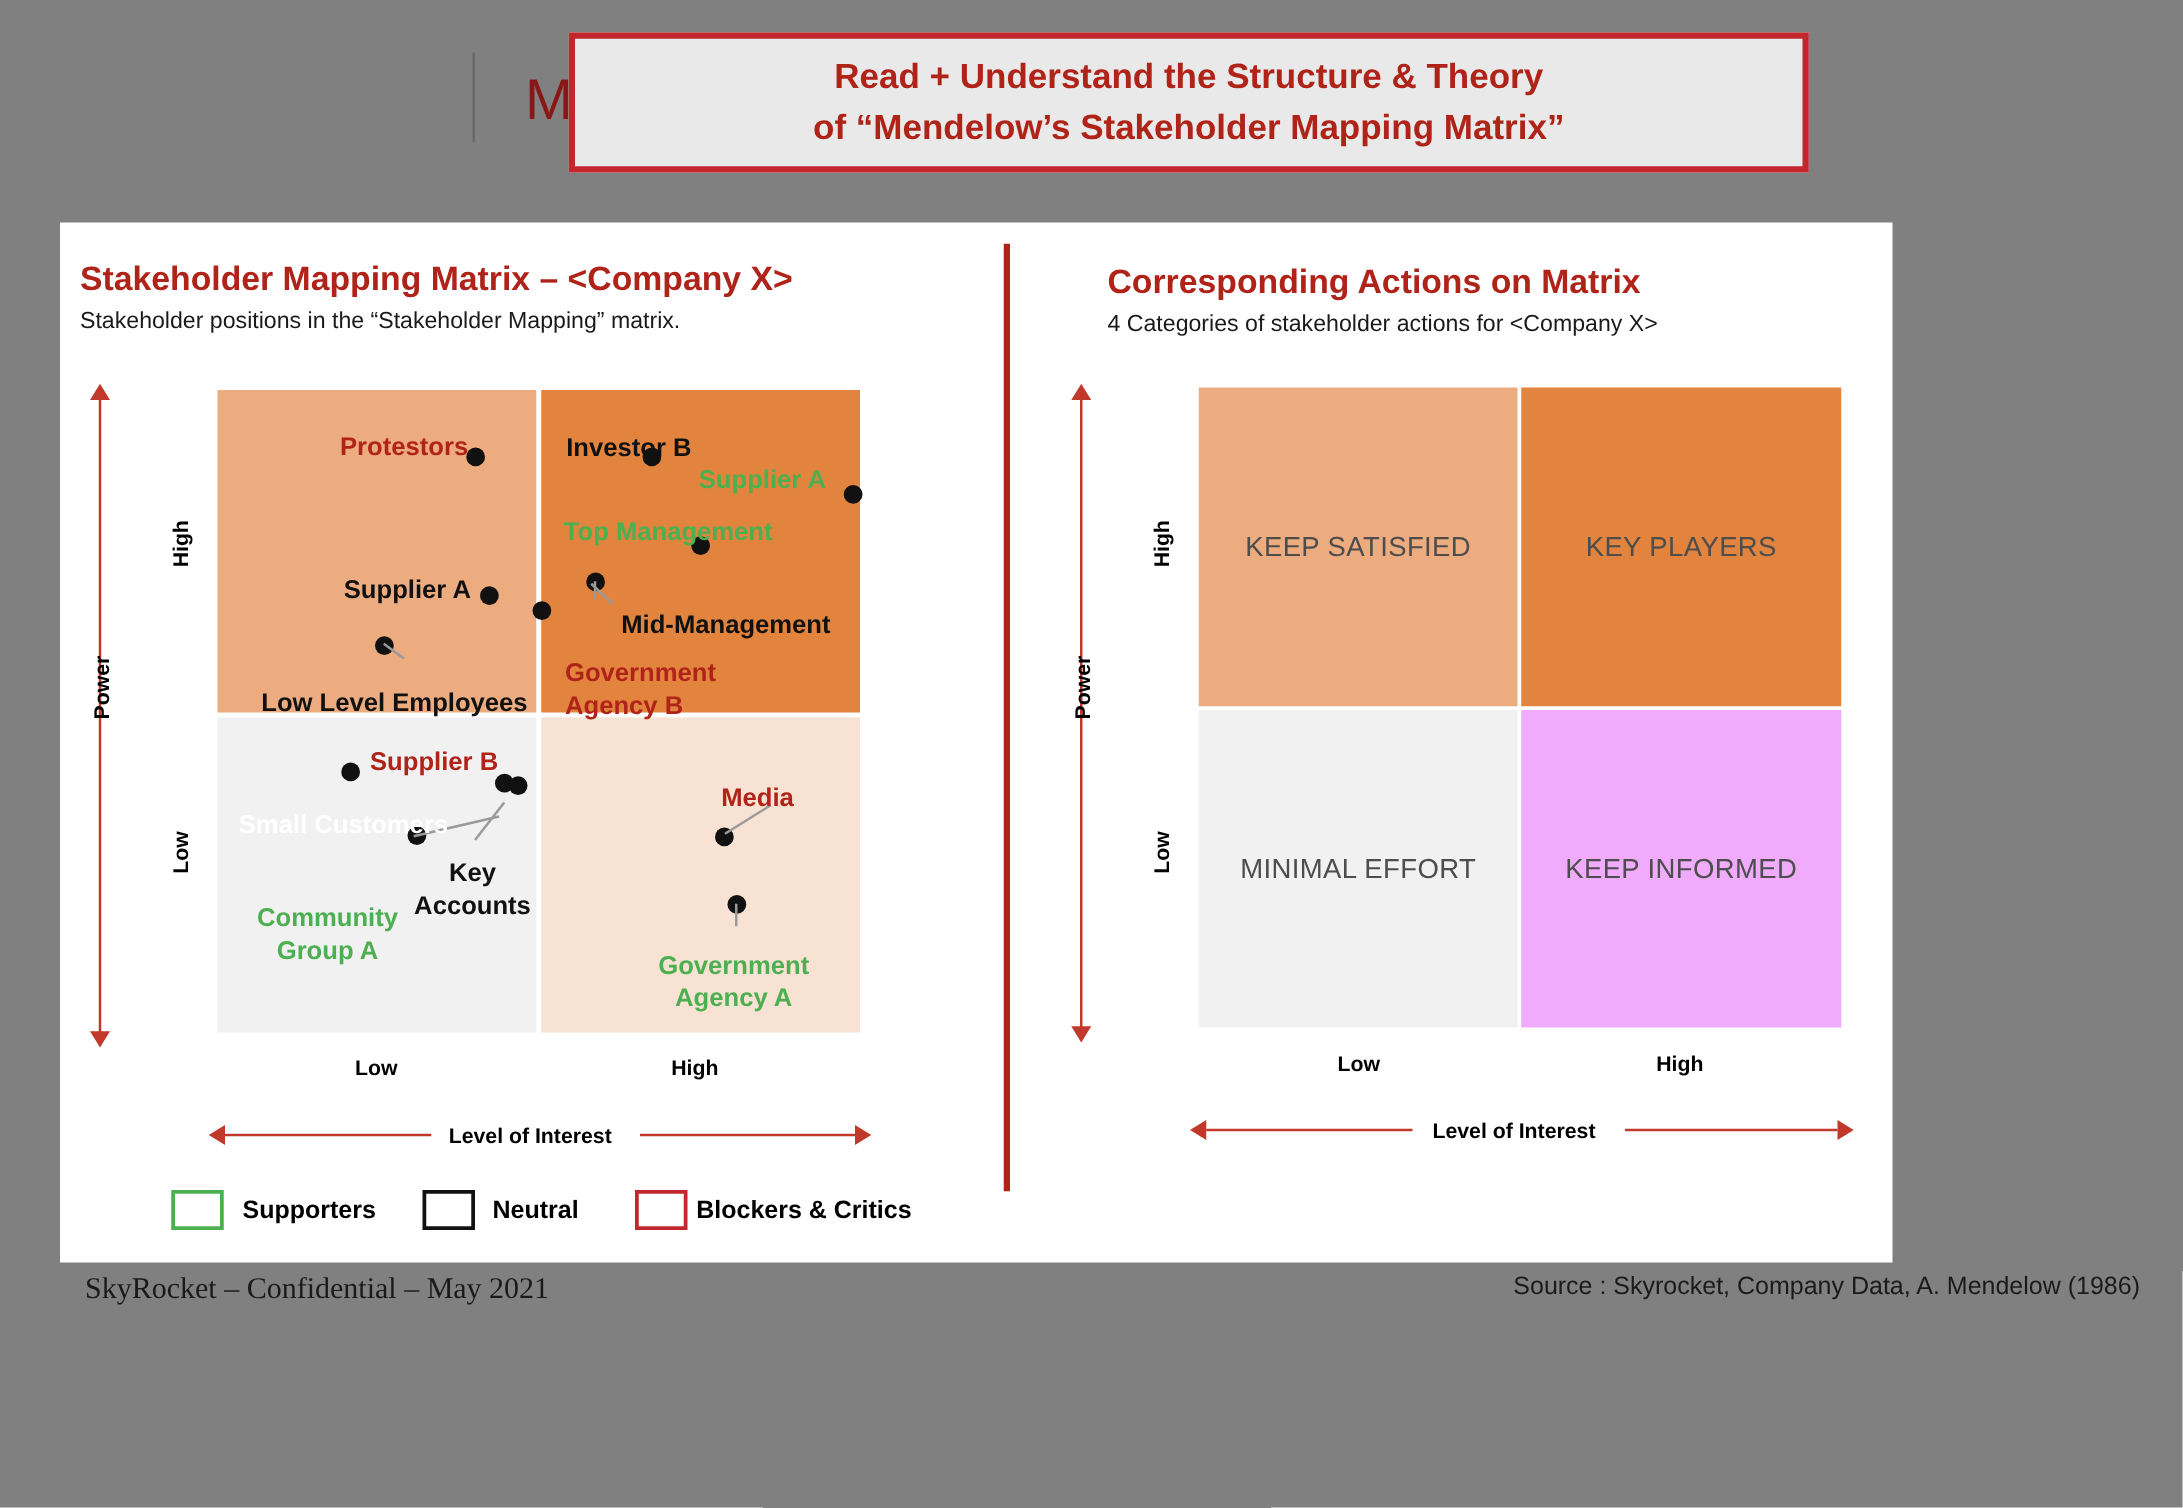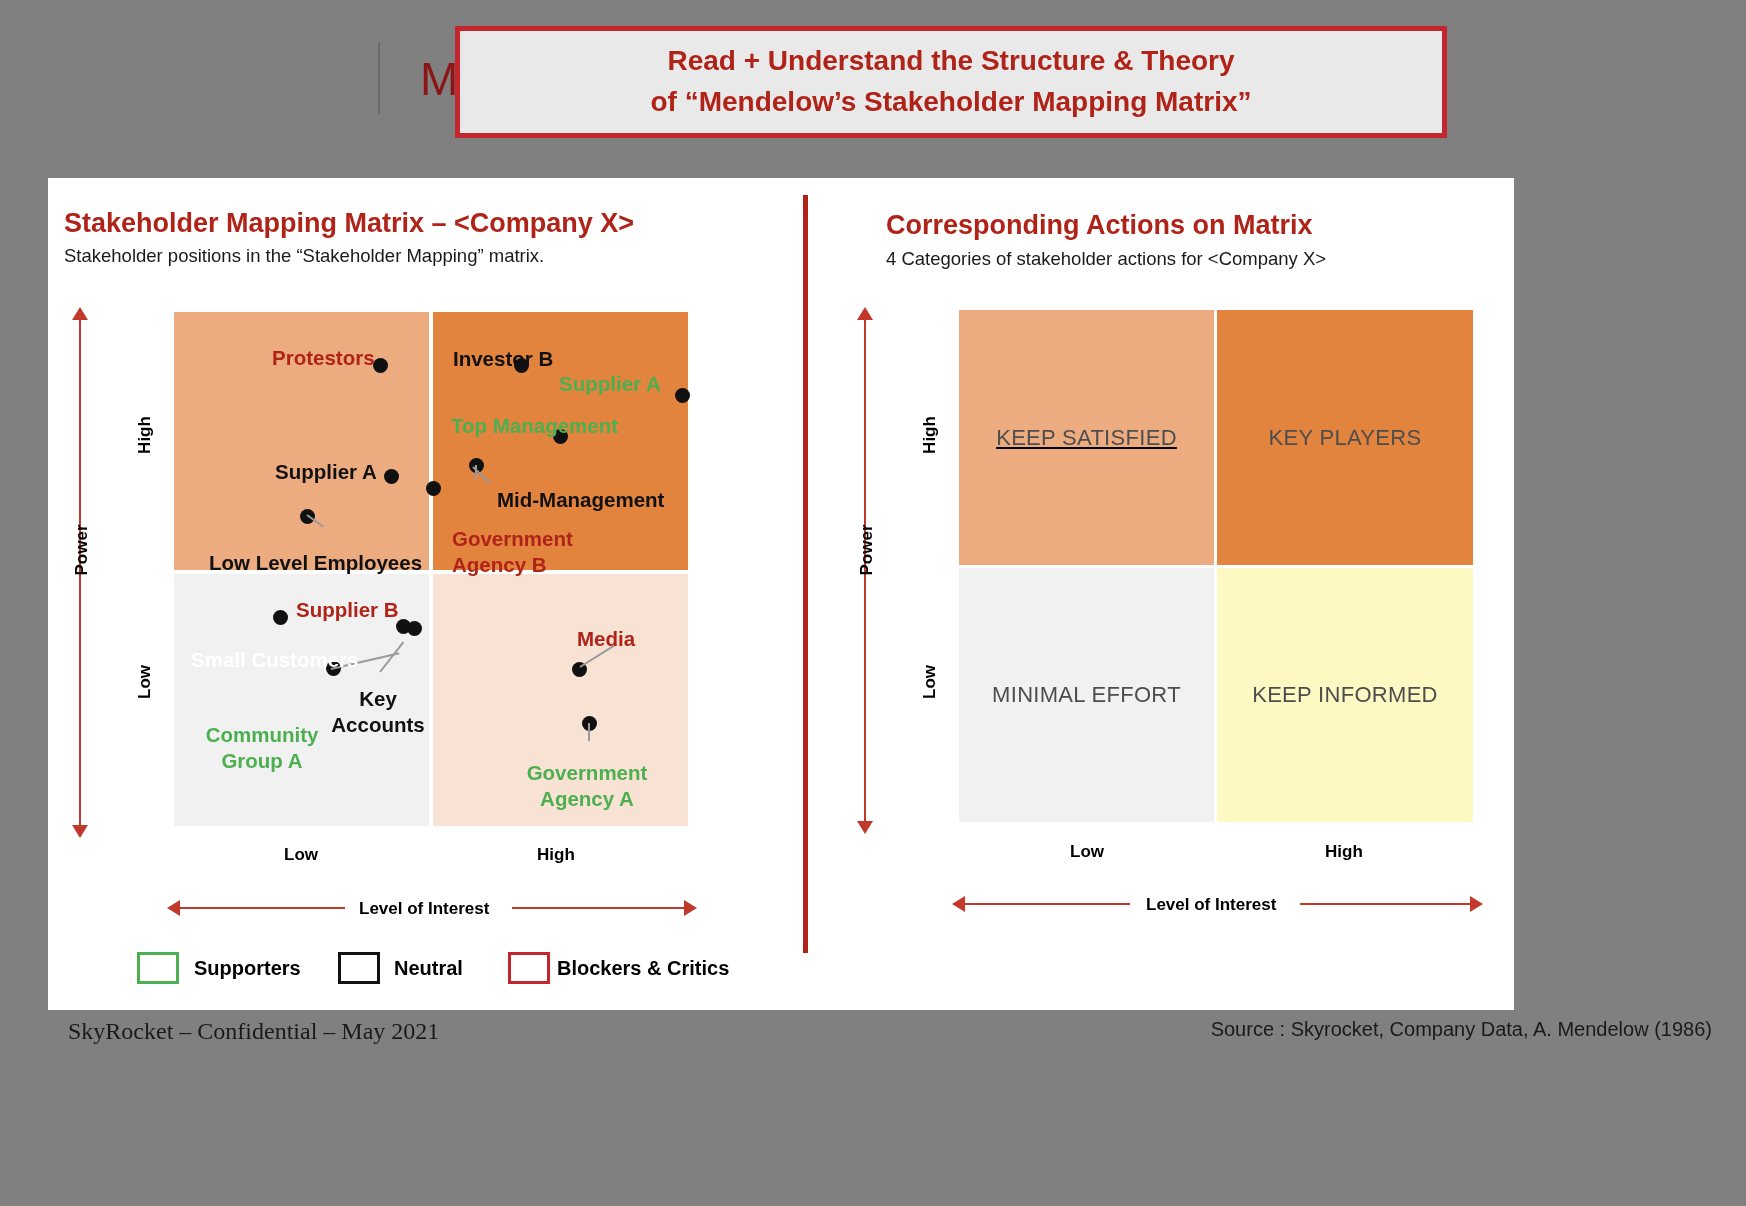--- a/index.html
+++ b/index.html
@@ -157,30 +157,30 @@
 <div class="panel-title" style="left:886px; top:210px;">Corresponding Actions on Matrix</div>
 <div class="panel-sub" style="left:886px; top:248px;">4 Categories of stakeholder actions for &lt;Company X&gt;</div>
 
 <div class="arrow-v" style="left:864px; top:320px; height:504px;"></div>
 <div class="arrowhead ah-up" style="left:857px; top:307px;"></div>
 <div class="arrowhead ah-down" style="left:857px; top:821px;"></div>
 <div class="lbl-axis rot" style="left:832px; top:540px; width:70px; text-align:center;">Power</div>
 <div class="lbl-axis rot" style="left:895px; top:425px; width:70px; text-align:center;">High</div>
 <div class="lbl-axis rot" style="left:895px; top:672px; width:70px; text-align:center;">Low</div>
 
-<div class="acell" style="left:959px; top:310px; width:255px; height:255px; background:#edab80;text-decoration:underline;">
+<div class="acell" style="left:959px; top:310px; width:255px; height:255px; background:#edab80;">
   <span>KEEP SATISFIED</span>
 </div>
 <div class="acell" style="left:1217px; top:310px; width:256px; height:255px; background:#e2843e;">
   <span>KEY PLAYERS</span>
 </div>
 <div class="acell" style="left:959px; top:568px; width:255px; height:254px; background:#f1f1f1;">
   <span>MINIMAL EFFORT</span>
 </div>
-<div class="acell" style="left:1217px; top:568px; width:256px; height:254px; background:#fef9c3;">
+<div class="acell" style="left:1217px; top:568px; width:256px; height:254px; background:#f0abfc;">
   <span>KEEP INFORMED</span>
 </div>
 
 <div class="axis-tick" style="left:1070px; top:842px;">Low</div>
 <div class="axis-tick" style="left:1325px; top:842px;">High</div>
 <div class="arrow-h" style="left:965px; top:903px; width:165px;"></div>
 <div class="arrow-h" style="left:1300px; top:903px; width:170px;"></div>
 <div class="arrowhead ah-left" style="left:952px; top:896px;"></div>
 <div class="arrowhead ah-right" style="left:1470px; top:896px;"></div>
 <div class="axis-name" style="left:1146px; top:895px;">Level of Interest</div>

